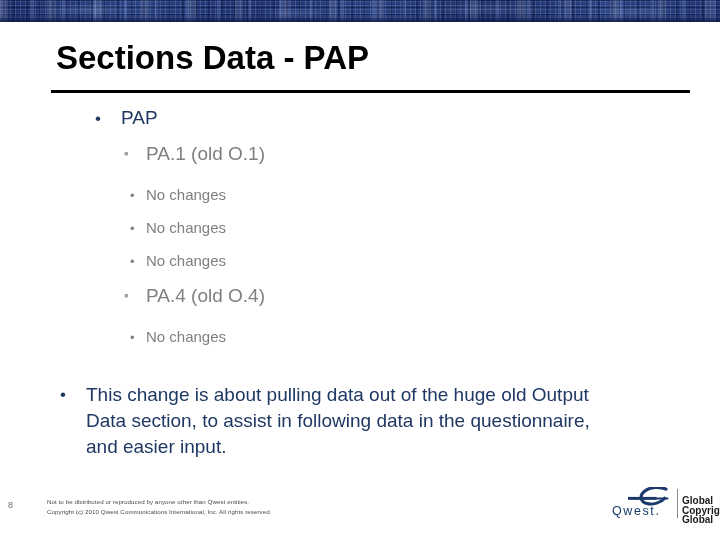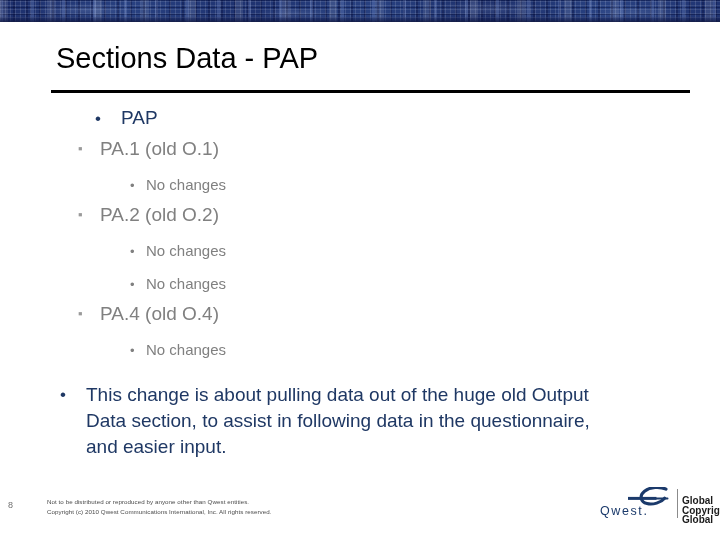--- a/index.html
+++ b/index.html
@@ -89,24 +89,24 @@
     height: 5px;
     background: linear-gradient(180deg, rgba(18,28,80,0.25), rgba(12,20,62,0.75));
   }
 
   
   #slide-title {
     position: absolute;
     left: 56px;
     top: 38px;
     width: 620px;
-    font-size: 29px;
+    font-size: 33px;
     line-height: 40px;
     color: #000000;
-    font-weight: normal;
+    font-weight: bold;
     letter-spacing: 0px;
     white-space: nowrap;
   }
 
   
   #title-rule {
     position: absolute;
     left: 51px;
     top: 90px;
     width: 639px;
@@ -146,25 +146,26 @@
     margin-bottom: 2px;
   }
   .lvl1 .marker {
     width: 26px;
     color: #1f3864;
     font-size: 17px;
   }
 
   
   .lvl2 {
-    padding-left: 78px;
+    padding-left: 108px;
     font-size: 19px;
-    line-height: 28px;
+    line-height: 38px;
     color: #808080;
     margin-bottom: 1px;
+    margin-left: 16px;
   }
   .lvl2 .marker {
     width: 22px;
     color: #9a9a9a;
     font-size: 13px;
     position: relative;
     top: -2px;
   }
 
   
@@ -246,21 +247,21 @@
   }
   #qwest-swoosh {
     position: absolute;
     left: 26px;
     top: 0px;
     width: 46px;
     height: 20px;
   }
   #qwest-wordmark {
     position: absolute;
-    left: 0px;
+    left: 12px;
     top: 17px;
     width: 74px;
     font-size: 12.5px;
     line-height: 15px;
     color: #1b3a6b;
     letter-spacing: 1.6px;
     font-weight: normal;
     white-space: nowrap;
   }
   #qwest-divider {
@@ -308,23 +309,20 @@
     </div>
 
     <div class="bullet-row lvl2">
       <span class="marker">▪</span><span class="txt">PA.1 (old O.1)</span>
     </div>
 
     <div class="bullet-row lvl3">
       <span class="marker">•</span><span class="txt">No changes</span>
     </div>
 
-    <div class="bullet-row lvl2">
-      <span class="marker">▪</span><span class="txt">PA.2 (old O.2)</span>
-    </div>
 
     <div class="bullet-row lvl3">
       <span class="marker">•</span><span class="txt">No changes</span>
     </div>
 
 
     <div class="bullet-row lvl3">
       <span class="marker">•</span><span class="txt">No changes</span>
     </div>
 

